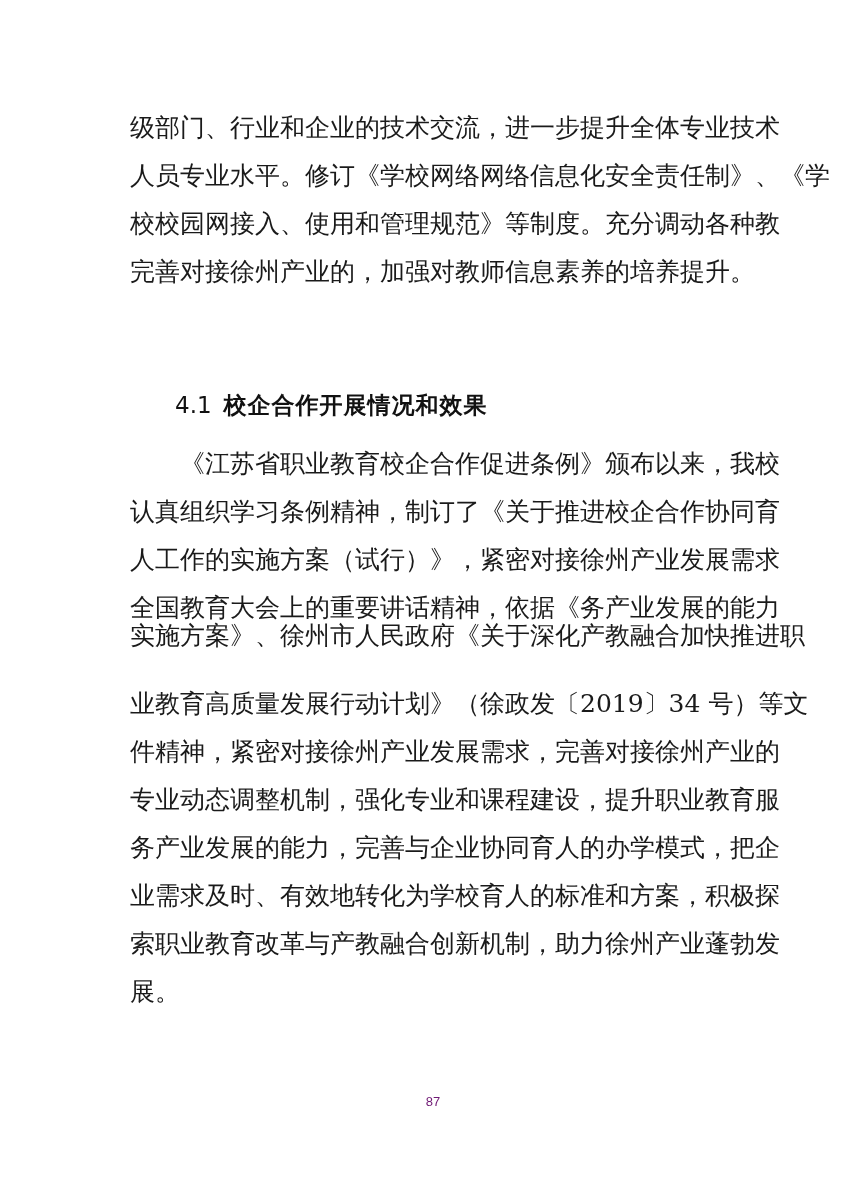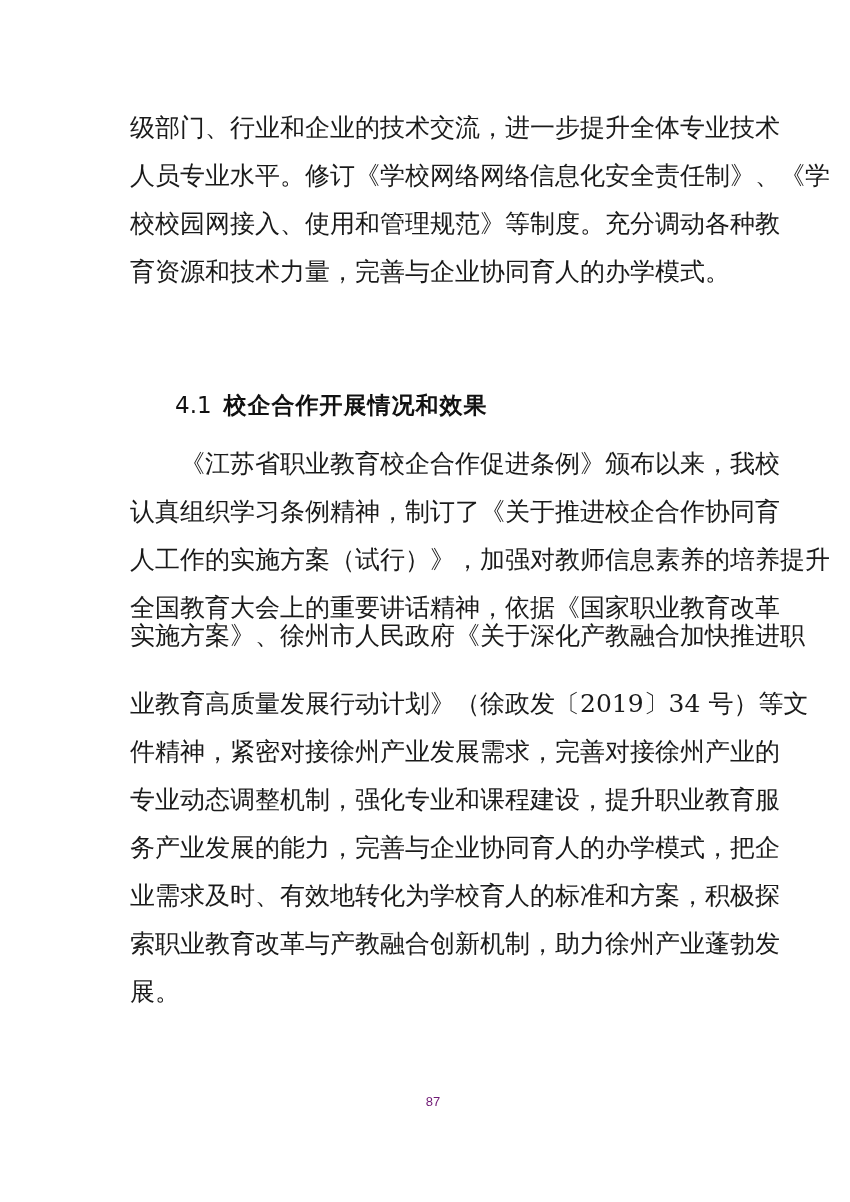--- a/index.html
+++ b/index.html
@@ -78,33 +78,33 @@
   </style>
 </head>
 <body>
 
 <div class="page">
 
   <div>
     <div class="line" style="top:104px;">级部门、行业和企业的技术交流，进一步提升全体专业技术</div>
     <div class="line" style="top:152px;">人员专业水平。修订《学校网络网络信息化安全责任制》、《学</div>
     <div class="line" style="top:200px;">校校园网接入、使用和管理规范》等制度。充分调动各种教</div>
-    <div class="line last" style="top:248px;">育资源和技术力量，完善与企业协同育人的办学模式。</div>
+    <div class="line last" style="top:248px;">完善对接徐州产业的，加强对教师信息素养的培养提升。</div>
   </div>
 
 
   <h3 class="heading-2">
     <span class="num">4.1</span><span>校企合作开展情况和效果</span>
   </h3>
 
   <div>
     <div class="line" style="top:440px;">　　《江苏省职业教育校企合作促进条例》颁布以来，我校</div>
     <div class="line" style="top:488px;">认真组织学习条例精神，制订了《关于推进校企合作协同育</div>
-    <div class="line" style="top:536px;">人工作的实施方案（试行）》，加强对教师信息素养的培养提升</div>
-    <div class="line" style="top:584px;">全国教育大会上的重要讲话精神，依据《国家职业教育改革</div>
+    <div class="line" style="top:536px;">人工作的实施方案（试行）》，紧密对接徐州产业发展需求</div>
+    <div class="line" style="top:584px;">全国教育大会上的重要讲话精神，依据《务产业发展的能力</div>
     <div class="line" style="top:612px;">实施方案》、徐州市人民政府《关于深化产教融合加快推进职</div>
     <div class="line" style="top:680px;">业教育高质量发展行动计划》（徐政发〔2019〕34 号）等文</div>
     <div class="line" style="top:728px;">件精神，紧密对接徐州产业发展需求，完善对接徐州产业的</div>
     <div class="line" style="top:776px;">专业动态调整机制，强化专业和课程建设，提升职业教育服</div>
     <div class="line" style="top:824px;">务产业发展的能力，完善与企业协同育人的办学模式，把企</div>
     <div class="line" style="top:872px;">业需求及时、有效地转化为学校育人的标准和方案，积极探</div>
     <div class="line" style="top:920px;">索职业教育改革与产教融合创新机制，助力徐州产业蓬勃发</div>
     <div class="line last" style="top:968px;">展。</div>
   </div>
 

